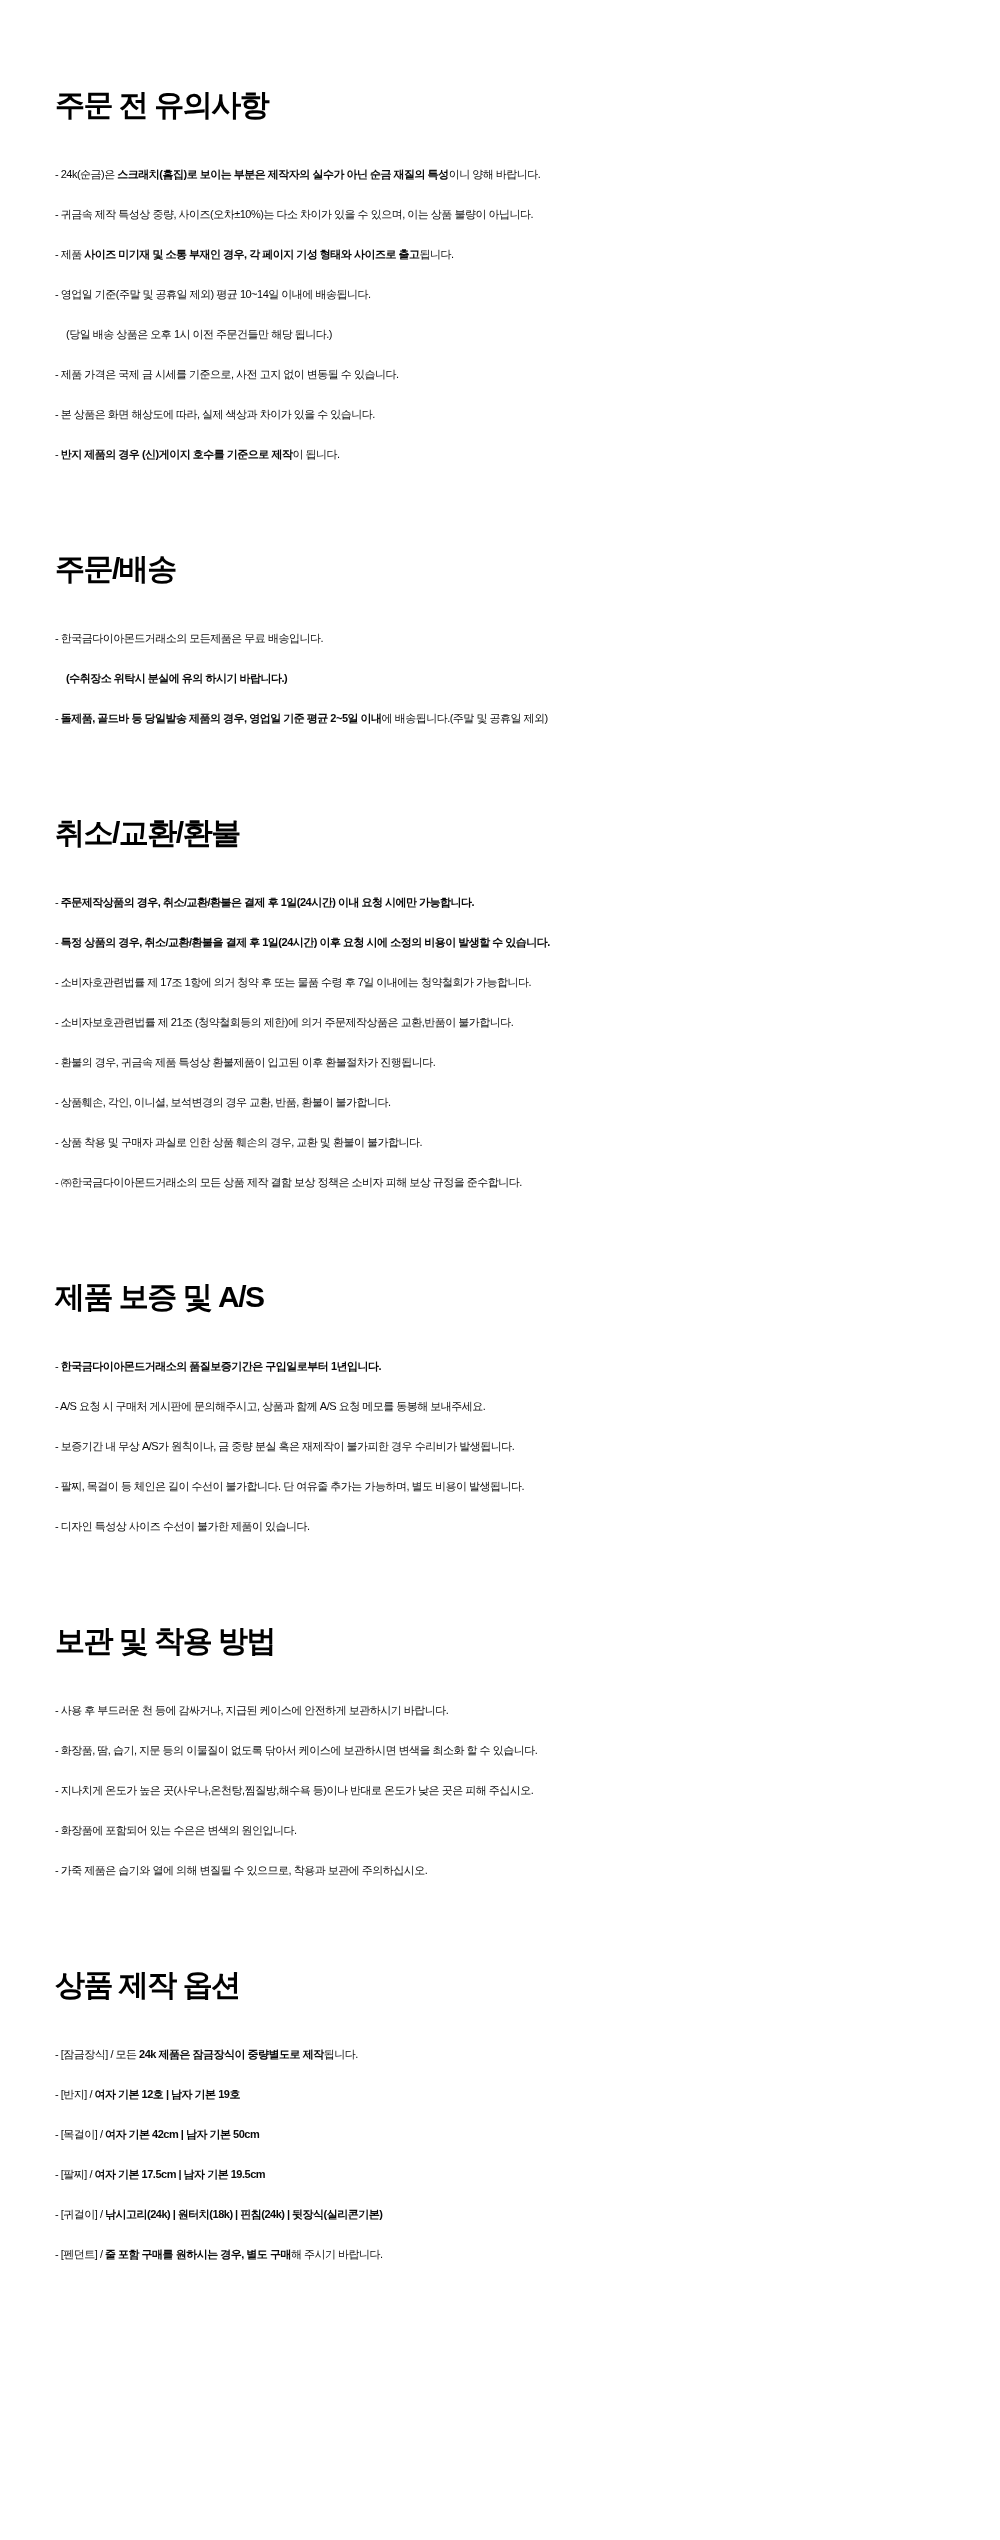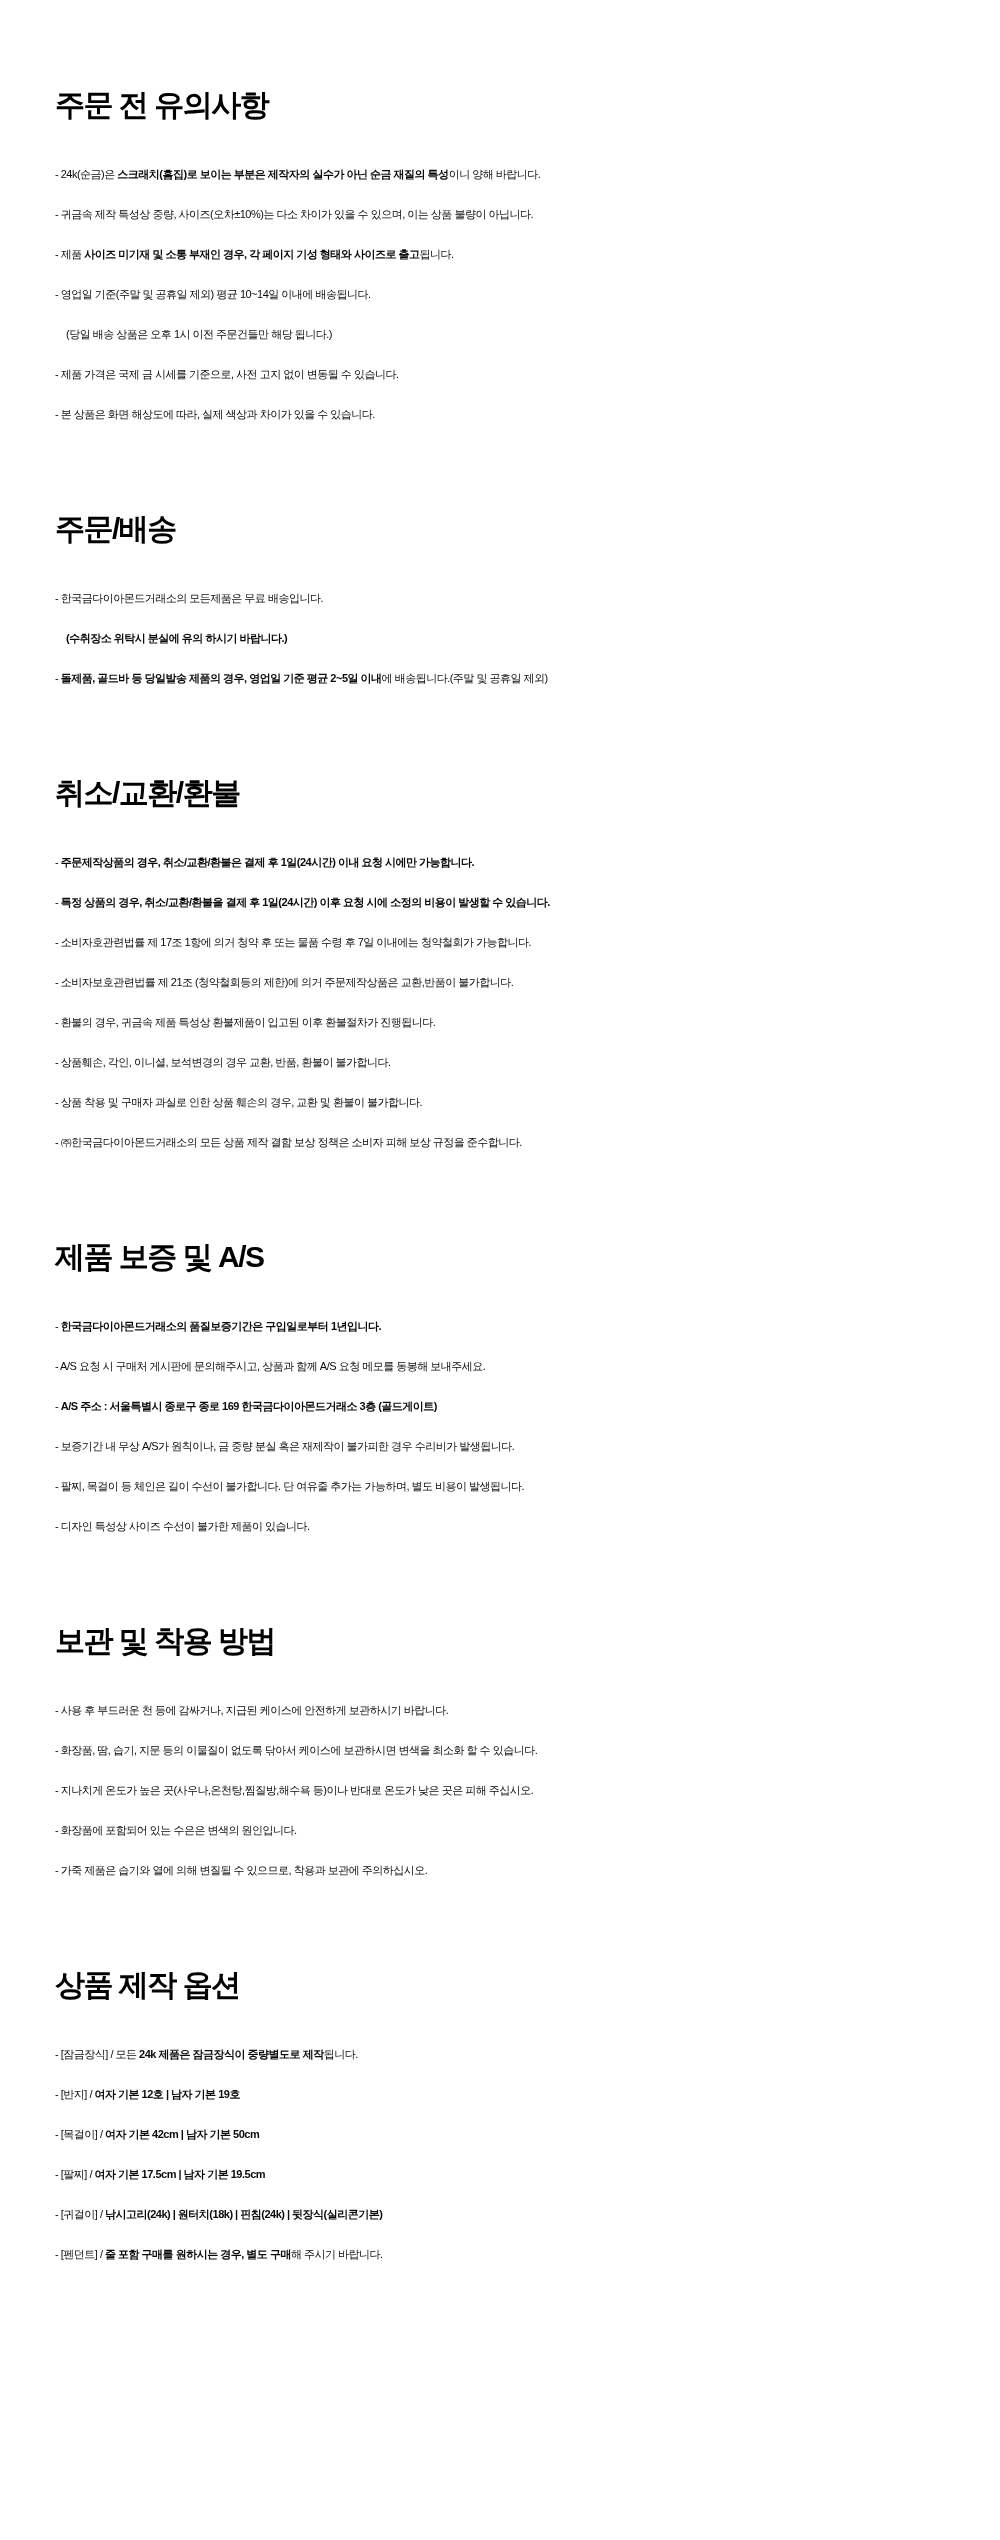--- a/index.html
+++ b/index.html
@@ -49,20 +49,21 @@
       <section class="section">
         <h2 class="section-title">주문 전 유의사항</h2>
         <div>
           <p class="notice-line"><span class="seg">- 24k(순금)은 </span><span class="seg bold">스크래치(흠집)로 보이는 부분은 제작자의 실수가 아닌 순금 재질의 특성</span><span class="seg">이니 양해 바랍니다.</span></p>
           <p class="notice-line"><span class="seg">- 귀금속 제작 특성상 중량, 사이즈(오차±10%)는 다소 차이가 있을 수 있으며, 이는 상품 불량이 아닙니다.</span></p>
           <p class="notice-line"><span class="seg">- 제품 </span><span class="seg bold">사이즈 미기재 및 소통 부재인 경우, 각 페이지 기성 형태와 사이즈로 출고</span><span class="seg">됩니다.</span></p>
           <p class="notice-line"><span class="seg">- 영업일 기준(주말 및 공휴일 제외) 평균 10~14일 이내에 배송됩니다.</span></p>
           <p class="notice-line indent"><span class="seg">(당일 배송 상품은 오후 1시 이전 주문건들만 해당 됩니다.)</span></p>
           <p class="notice-line"><span class="seg">- 제품 가격은 국제 금 시세를 기준으로, 사전 고지 없이 변동될 수 있습니다.</span></p>
           <p class="notice-line"><span class="seg">- 본 상품은 화면 해상도에 따라, 실제 색상과 차이가 있을 수 있습니다.</span></p>
+          <p class="notice-line"><span class="seg">- </span><span class="seg bold">반지 제품의 경우 (신)게이지 호수를 기준으로 제작</span><span class="seg">이 됩니다.</span></p>
         </div>
       </section>
       <section class="section">
         <h2 class="section-title">주문/배송</h2>
         <div>
           <p class="notice-line"><span class="seg">- 한국금다이아몬드거래소의 모든제품은 무료 배송입니다.</span></p>
           <p class="notice-line indent"><span class="seg bold">(수취장소 위탁시 분실에 유의 하시기 바랍니다.)</span></p>
           <p class="notice-line"><span class="seg">- </span><span class="seg bold">돌제품, 골드바 등 당일발송 제품의 경우, 영업일 기준 평균 2~5일 이내</span><span class="seg">에 배송됩니다.(주말 및 공휴일 제외)</span></p>
         </div>
       </section>
@@ -77,21 +78,20 @@
           <p class="notice-line"><span class="seg">- 상품훼손, 각인, 이니셜, 보석변경의 경우 교환, 반품, 환불이 불가합니다.</span></p>
           <p class="notice-line"><span class="seg">- 상품 착용 및 구매자 과실로 인한 상품 훼손의 경우, 교환 및 환불이 불가합니다.</span></p>
           <p class="notice-line"><span class="seg">- ㈜한국금다이아몬드거래소의 모든 상품 제작 결함 보상 정책은 소비자 피해 보상 규정을 준수합니다.</span></p>
         </div>
       </section>
       <section class="section">
         <h2 class="section-title">제품 보증 및 A/S</h2>
         <div>
           <p class="notice-line"><span class="seg">- </span><span class="seg bold">한국금다이아몬드거래소의 품질보증기간은 구입일로부터 1년입니다.</span></p>
           <p class="notice-line"><span class="seg">- A/S 요청 시 구매처 게시판에 문의해주시고, 상품과 함께 A/S 요청 메모를 동봉해 보내주세요.</span></p>
-          <p class="notice-line"><span class="seg">- </span><span class="seg bold">A/S 주소 : 서울특별시 종로구 종로 169 한국금다이아몬드거래소 3층 (골드게이트)</span></p>
           <p class="notice-line"><span class="seg">- 보증기간 내 무상 A/S가 원칙이나, 금 중량 분실 혹은 재제작이 불가피한 경우 수리비가 발생됩니다.</span></p>
           <p class="notice-line"><span class="seg">- 팔찌, 목걸이 등 체인은 길이 수선이 불가합니다. 단 여유줄 추가는 가능하며, 별도 비용이 발생됩니다.</span></p>
           <p class="notice-line"><span class="seg">- 디자인 특성상 사이즈 수선이 불가한 제품이 있습니다.</span></p>
         </div>
       </section>
       <section class="section">
         <h2 class="section-title">보관 및 착용 방법</h2>
         <div>
           <p class="notice-line"><span class="seg">- 사용 후 부드러운 천 등에 감싸거나, 지급된 케이스에 안전하게 보관하시기 바랍니다.</span></p>
           <p class="notice-line"><span class="seg">- 화장품, 땀, 습기, 지문 등의 이물질이 없도록 닦아서 케이스에 보관하시면 변색을 최소화 할 수 있습니다.</span></p>

